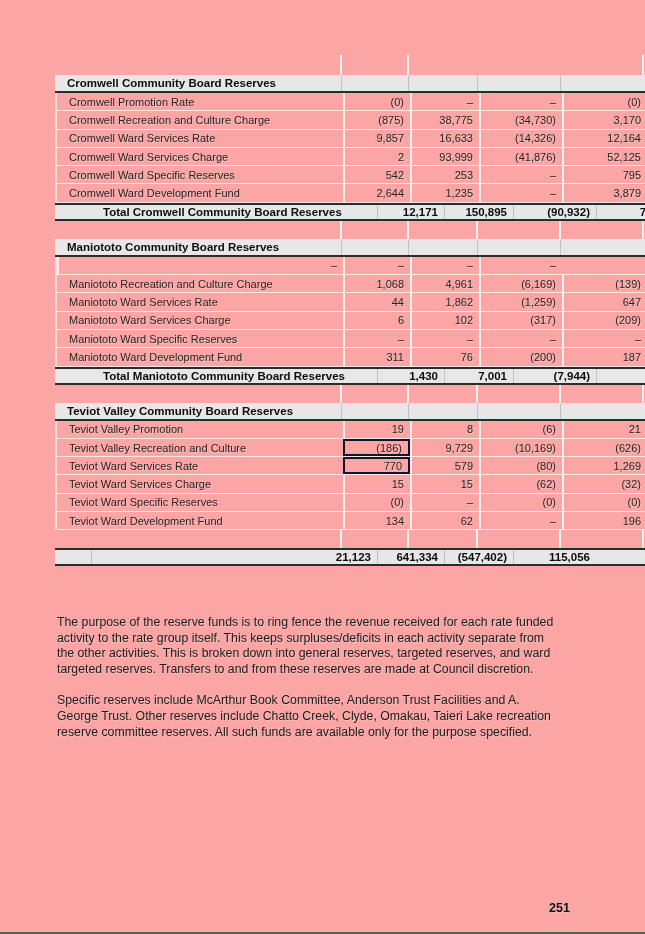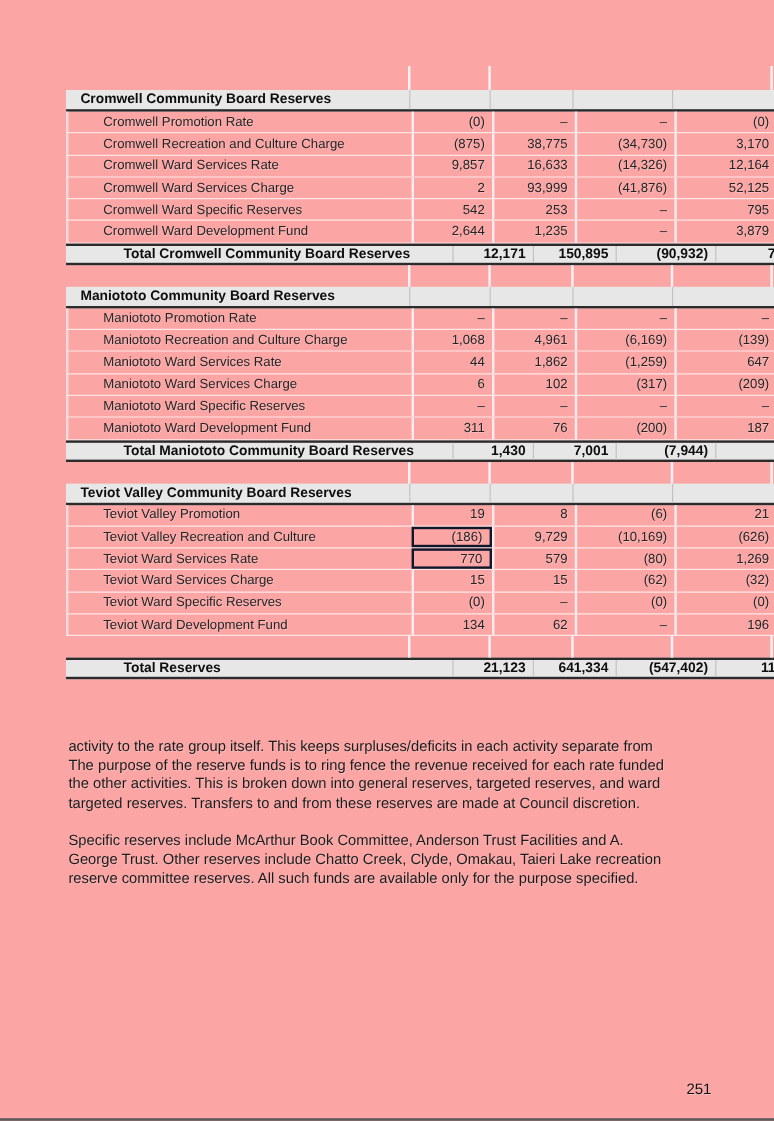--- a/index.html
+++ b/index.html
@@ -25,35 +25,35 @@
   .ttotal { border-top:2px solid #2b2b2b; border-bottom:2px solid #2b2b2b;padding-left:36px; }
   .thead .label, .ttotal .label { padding-left:12px; }
   .thead .num, .ttotal .num { border-left:1px solid #c2c2c2; }
 
   .drow {
     height:18.3px; font-size:11px; color:#242424;
     border-bottom:1px solid rgba(255,255,255,.72);
     border-left:2px solid rgba(255,255,255,.6);
     text-shadow:0.6px 0.6px 0.5px rgba(240,240,240,.35);
   }
-  .drow .label { padding-left:29px; }
+  .drow .label { padding-left:12px; }
   .drow .num   { border-left:2px solid rgba(255,255,255,.8); }
   .drow .num.boxed { border:2px solid #0f172a; }
 
   .gap { position:relative; height:18px; }
   .tick { position:absolute; top:0; bottom:0; width:2px; background:rgba(255,255,255,.85); }
   .k1 { left:285px; } .k2 { left:352px; } .k3 { left:421px; } .k4 { left:504px; } .k5 { left:587px; }
 
   .notes { position:absolute; left:57px; top:615px; width:575px; color:#1b1b1b;
            font-size:12.3px; line-height:15.6px;
            text-shadow:0.6px 0.6px 0.5px rgba(235,235,235,.35); }
   .para { margin:0 0 16px 0; }
   .pline { white-space:nowrap; }
 
-  .pageno { position:absolute; left:572px; top:901px; font-size:12.5px; font-weight:normal; color:#101010;
+  .pageno { position:absolute; left:549px; top:901px; font-size:12.5px; font-weight:bold; color:#101010;
             text-shadow:0.5px 0.5px 0.4px rgba(235,235,235,.4); }
 </style>
 </head>
 <body>
 
 <div class="page">
 
   <span class="top-tick tt1"></span>
   <span class="top-tick tt2"></span>
   <span class="top-tick tt3"></span>
@@ -125,21 +125,20 @@
     </div>
 
     <div class="trow thead">
       <div class="cell label">Maniototo Community Board Reserves</div>
       <div class="cell num"></div>
         <div class="cell num"></div>
         <div class="cell num"></div>
         <div class="cell num"></div>
     </div>
     <div class="trow drow">
-      <div class="cell label">Maniototo Promotion Rate</div>
       <div class="cell num">–</div>
       <div class="cell num">–</div>
       <div class="cell num">–</div>
       <div class="cell num">–</div>
     </div>
     <div class="trow drow">
       <div class="cell label">Maniototo Recreation and Culture Charge</div>
       <div class="cell num">1,068</div>
       <div class="cell num">4,961</div>
       <div class="cell num">(6,169)</div>
@@ -239,32 +238,31 @@
     </div>
     <div class="gap">
       <span class="tick k1"></span>
       <span class="tick k2"></span>
       <span class="tick k3"></span>
       <span class="tick k4"></span>
       <span class="tick k5"></span>
     </div>
 
     <div class="trow ttotal">
-      <div class="cell label">Total Reserves</div>
       <div class="cell num">21,123</div>
       <div class="cell num">641,334</div>
       <div class="cell num">(547,402)</div>
       <div class="cell num">115,056</div>
     </div>
   </div>
 
   <div class="notes">
     <div class="para">
+      <div class="pline">The purpose of the reserve funds is to ring fence the revenue received for each rate funded</div>
       <div class="pline">activity to the rate group itself. This keeps surpluses/deficits in each activity separate from</div>
-      <div class="pline">The purpose of the reserve funds is to ring fence the revenue received for each rate funded</div>
       <div class="pline">the other activities. This is broken down into general reserves, targeted reserves, and ward</div>
       <div class="pline">targeted reserves. Transfers to and from these reserves are made at Council discretion.</div>
     </div>
     <div class="para">
       <div class="pline">Specific reserves include McArthur Book Committee, Anderson Trust Facilities and A.</div>
       <div class="pline">George Trust. Other reserves include Chatto Creek, Clyde, Omakau, Taieri Lake recreation</div>
       <div class="pline">reserve committee reserves. All such funds are available only for the purpose specified.</div>
     </div>
   </div>
 

